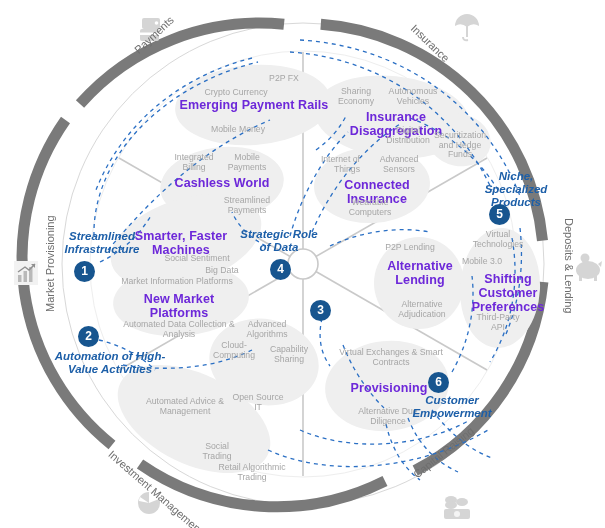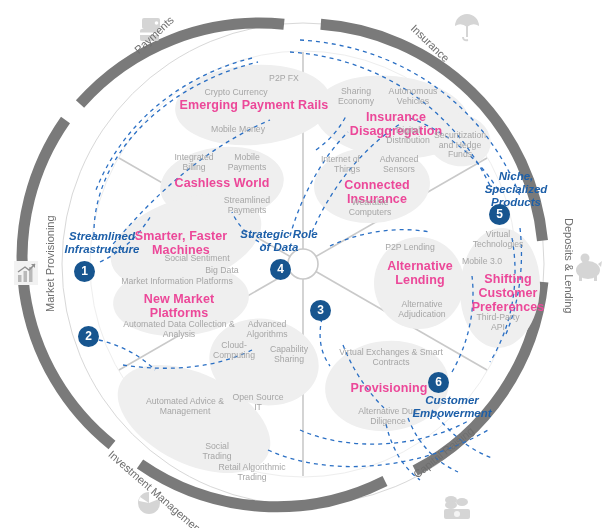--- a/index.html
+++ b/index.html
@@ -1,20 +1,20 @@
 <!DOCTYPE html>
 <html><head>
 <meta charset="utf-8">
 <style>
   html,body{margin:0;padding:0;background:#ffffff;}
   body{width:605px;height:528px;overflow:hidden;font-family:"Liberation Sans",sans-serif;}
   #stage{position:relative;width:605px;height:528px;}
   #stage svg{position:absolute;left:0;top:0;}
   .t{position:absolute;text-align:center;line-height:1.12;}
-  .cluster-title{font-weight:bold;color:#ec4899;font-size:12.5px;letter-spacing:.1px;}
+  .cluster-title{font-weight:bold;color:#6d28d9;font-size:12.5px;letter-spacing:.1px;}
   .sub{color:#a6a6a6;font-size:8.7px;font-weight:normal;}
   .theme{color:#1d5fa8;font-style:italic;font-weight:bold;font-size:11.5px;}
   .ringlbl{color:#6e6e6e;font-size:11px;font-weight:normal;white-space:nowrap;}
   .badge{position:absolute;width:21px;height:21px;border-radius:50%;background:#17558f;
          color:#fff;font-size:12px;font-weight:bold;text-align:center;line-height:21px;}
 </style>
 </head>
 <body>
 
 <div id="stage">
@@ -222,20 +222,21 @@
 
   <div class="t sub" style="left:330px;top:87px;width:52px;">Sharing Economy</div>
   <div class="t sub" style="left:383px;top:87px;width:60px;">Autonomous Vehicles</div>
   <div class="t cluster-title" style="left:328px;top:110px;width:136px;">Insurance Disaggregation</div>
   <div class="t sub" style="left:380px;top:126px;width:56px;">Digital Distribution</div>
   <div class="t sub" style="left:433px;top:131px;width:54px;">Securitization and Hedge Funds</div>
 
   <div class="t theme" style="left:46px;top:230px;width:112px;">Streamlined Infrastructure</div>
   <div class="badge" style="left:74px;top:261px;">1</div>
 
+  <div class="t theme" style="left:40px;top:350px;width:140px;">Automation of High-Value Activities</div>
   <div class="badge" style="left:78px;top:326px;">2</div>
 
   <div class="badge" style="left:310px;top:300px;">3</div>
 
   <div class="t theme" style="left:238px;top:228px;width:82px;">Strategic Role of Data</div>
   <div class="badge" style="left:270px;top:259px;">4</div>
 
   <div class="t theme" style="left:473px;top:170px;width:86px;">Niche, Specialized Products</div>
   <div class="badge" style="left:489px;top:204px;">5</div>
 

